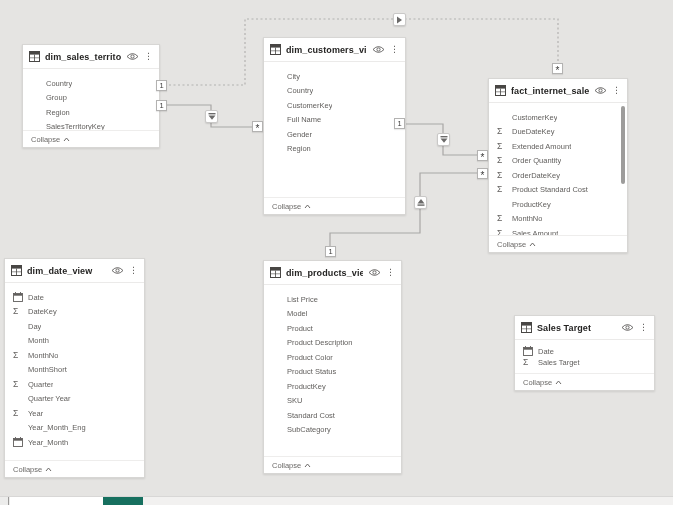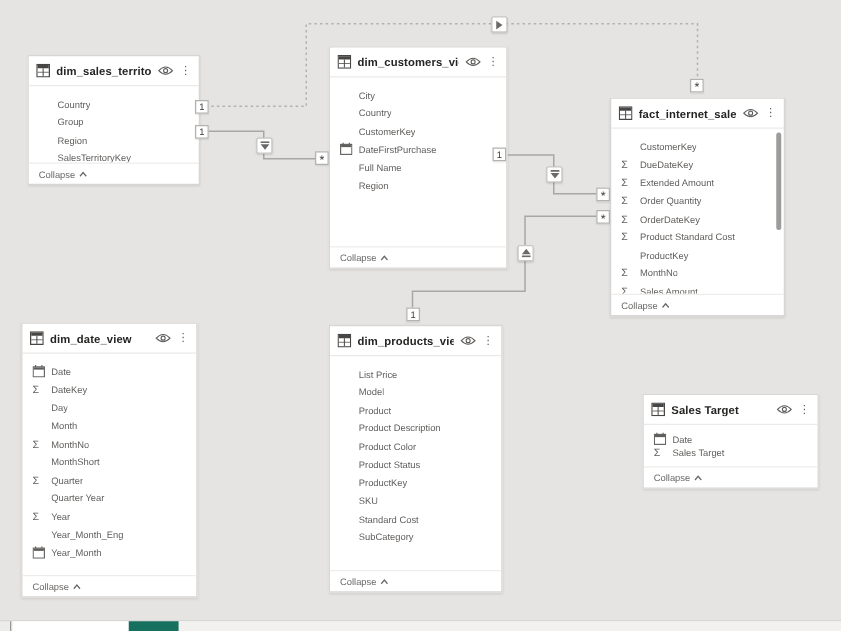--- a/index.html
+++ b/index.html
@@ -8,21 +8,21 @@
 
   
   .rel-svg{position:absolute;left:0;top:0;z-index:1;}
 
   
   .tcard{position:absolute;background:#fff;border:1px solid #d7d6d4;box-shadow:0 1px 2px rgba(0,0,0,.10);
          box-sizing:border-box;display:flex;flex-direction:column;z-index:2;}
   .tc0{left:22px;top:44px;width:138px;height:104px;}
   .tc1{left:263px;top:37px;width:143px;height:178px;}
   .tc2{left:488px;top:78px;width:140px;height:175px;}
-  .tc3{left:17px;top:258px;width:141px;height:220px;}
+  .tc3{left:4px;top:258px;width:141px;height:220px;}
   .tc4{left:263px;top:260px;width:139px;height:214px;}
   .tc5{left:514px;top:315px;width:141px;height:76px;}
 
   .thead{height:23px;flex:0 0 23px;display:flex;align-items:center;gap:5px;padding:0 6px;
          border-bottom:1px solid #ebeae9;}
   .ttitle{flex:1;font-size:9px;font-weight:bold;color:#252423;white-space:nowrap;overflow:hidden;letter-spacing:.1px;}
   .hicon{flex:0 0 auto;display:block;}
   .dots{flex:0 0 auto;font-size:9px;color:#605e5c;line-height:9px;letter-spacing:0;}
 
   .fields{flex:1 1 auto;padding-top:4px;overflow:hidden;}
@@ -130,31 +130,26 @@
         </div>
         <div class="field-row">
           <span class="f-icon"></span>
           <span class="f-name">Country</span>
         </div>
         <div class="field-row">
           <span class="f-icon"></span>
           <span class="f-name">CustomerKey</span>
         </div>
         <div class="field-row">
-          <svg class="f-icon" width="10" height="10" viewBox="0 0 10 10">
-            <rect x="0.5" y="1.5" width="9" height="8" fill="none" stroke="#605e5c" stroke-width="0.9"></rect>
-            <rect x="0.9" y="1.9" width="8.2" height="1.8" fill="#605e5c"></rect>
-            <line x1="2.5" y1="0" x2="2.5" y2="1.5" stroke="#605e5c" stroke-width="0.9"></line>
-            <line x1="7.5" y1="0" x2="7.5" y2="1.5" stroke="#605e5c" stroke-width="0.9"></line>
-          </svg>
-          <span class="f-name">DateFirstPurchase</span>
-        </div>
-        <div class="field-row">
           <span class="f-icon"></span>
           <span class="f-name">Full Name</span>
+        </div>
+        <div class="field-row">
+          <span class="f-icon"></span>
+          <span class="f-name">Gender</span>
         </div>
         <div class="field-row">
           <span class="f-icon"></span>
           <span class="f-name">Region</span>
         </div>
       </div>
     <div class="tfoot">
       <span>Collapse</span>
       <svg width="7" height="5" viewBox="0 0 7 5">
           <path d="M1 4 L3.5 1 L6 4" fill="none" stroke="#6b6967" stroke-width="1"></path>

